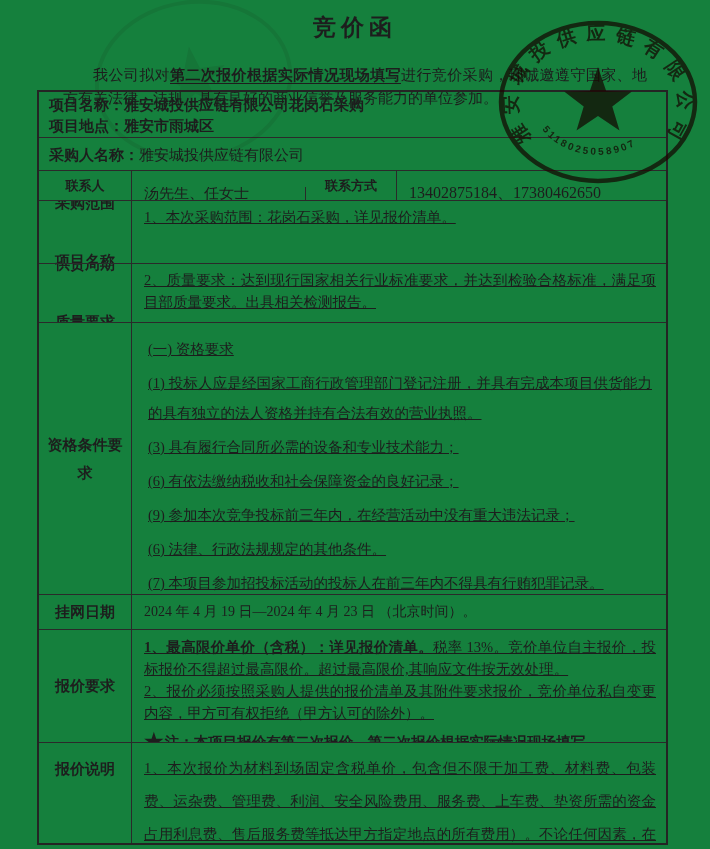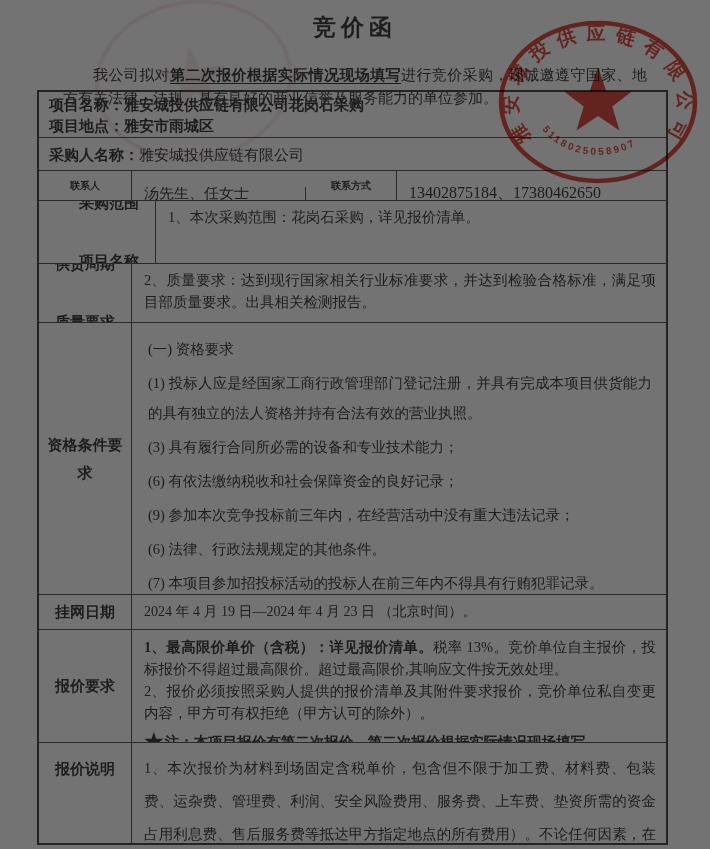--- a/index.html
+++ b/index.html
@@ -4,21 +4,21 @@
 <style>
   html,body { margin:0; padding:0; }
   body {
     width:710px; height:849px;
     background:#fbfbfa;
     font-family:"Liberation Serif", serif;
     color:#1d1d1d;
     position:relative;
     overflow:hidden;
   }
-  .page { position:absolute; inset:0; background:#737373; }
+  .page { position:absolute; inset:0; background:#15803d; }
 
   
   .doc-title {
     position:absolute; top:12px; left:0; width:100%;
     text-align:center; font-size:23px; font-weight:bold; letter-spacing:5px;
   }
   .intro {
     position:absolute; top:49px; left:63px; width:584px;
     font-size:15px; line-height:22.5px;
     text-align:justify; text-indent:30px;
@@ -40,45 +40,45 @@
     display:flex; flex-direction:column; justify-content:center; align-items:center;
     font-weight:bold; font-size:15px; text-align:center; line-height:28px;
     padding:0 6px;
   }
   .label-cell.top { justify-content:flex-start; padding-top:12px; }
   .content-cell { flex:1 1 auto; padding:5px 10px 4px 12px; font-size:14.5px; }
 
   .r1 { height:46px; }
   .r2 { height:33px; }
   .r3 { height:30px; }
-  .r4 { height:63px;padding-left:24px; }
+  .r4 { height:63px; }
   .r5 { height:59px; }
   .r6 { height:272px; }
   .r7 { height:35px; }
   .r8 { height:113px; }
   .r9 { height:100px; }
 
   .fullline-cell {
     flex:1 1 auto; padding:3px 10px 0 10px; font-size:15px; line-height:21.5px;
     display:flex; flex-direction:column; justify-content:center;
   }
   .fullline-cell .lbl { font-weight:bold; }
   .fullline-cell .val-b { font-weight:bold; }
   .fullline-cell .val-n { font-weight:normal; }
 
   .center-cell {
     display:flex; align-items:center; justify-content:center;
-    font-weight:bold; font-size:10px;
+    font-weight:bold; font-size:13px;
   }
   .plain-cell { display:flex; align-items:center; font-size:15px; padding-left:12px;margin-top:16px; }
   .c-contact-val { width:174px; flex:0 0 174px; }
   .c-method-lbl  { width:91px; flex:0 0 91px; }
   .c-method-val  { flex:1 1 auto; font-size:16px; }
 
-  .content-cell p { margin:0; line-height:22px; }
+  .content-cell p { margin:0; line-height:22px;text-decoration:underline; }
   .just { text-align:justify; }
 
   .qual-cell p { margin:4px; line-height:30px; text-align:justify; }
   .qual-cell { padding-top:7px; }
 
   .date-cell { display:flex; align-items:center; font-size:14px; padding-left:12px; }
 
   .quote-req-cell { padding-top:6px; }
   .quote-req-cell .note-line { margin-top:7px; font-weight:bold; display:flex; align-items:center; }
   .quote-req-cell .star-glyph { font-size:22px; line-height:22px; margin-right:1px; }

